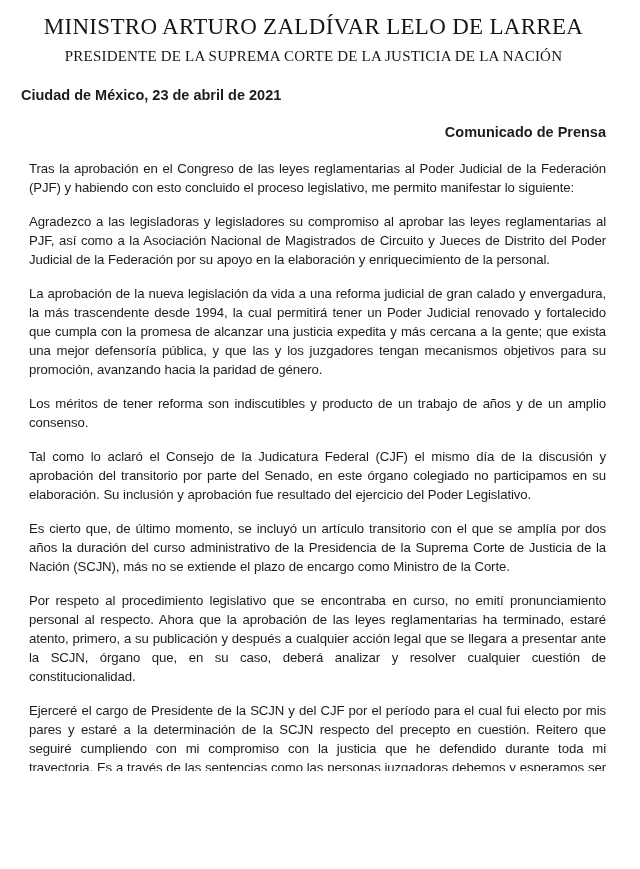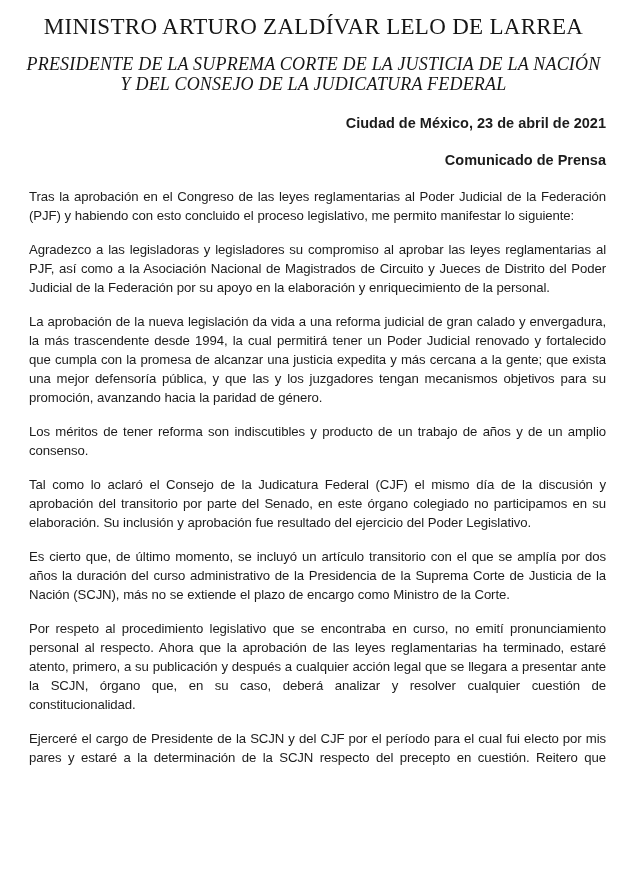--- a/index.html
+++ b/index.html
@@ -23,32 +23,30 @@
     text-align: center;
     color: #161616;
   }
   .doc-title-main {
     font-size: 23px;
     line-height: 26px;
     letter-spacing: 0.3px;
     white-space: nowrap;
   }
   .doc-subtitle {
-    font-size: 18px;
+    font-size: 15px;
     line-height: 20px;
-    margin-top: 14px;
+    margin-top: 6px;
     letter-spacing: 0.2px;
-    font-style: italic;
   }
   .dateline {
     margin-top: 19px;
     font-size: 14.5px;
     line-height: 20px;
     font-weight: bold;
-    text-align: right;
   }
   .press-title {
     margin-top: 17px;
     font-size: 14.5px;
     line-height: 20px;
     font-weight: bold;
     text-align: right;
   }
   .body-text {
     margin-top: 17px;
@@ -75,21 +73,20 @@
 </style>
 </head>
 <body>
 
 <div class="page">
 
   <div class="doc-heading">
     <div class="doc-title-main">MINISTRO ARTURO ZALDÍVAR LELO DE LARREA</div>
     <div class="doc-subtitle">
       <div>PRESIDENTE DE LA SUPREMA CORTE DE LA JUSTICIA DE LA NACIÓN</div>
-      <div>Y DEL CONSEJO DE LA JUDICATURA FEDERAL</div>
     </div>
   </div>
 
   <div class="dateline">Ciudad de México, 23 de abril de 2021</div>
 
   <div class="press-title">Comunicado de Prensa</div>
 
   <div class="body-text">
     <p>Tras la aprobación en el Congreso de las leyes reglamentarias al Poder Judicial de la Federación (PJF) y habiendo con esto concluido el proceso legislativo, me permito manifestar lo siguiente:</p>
     <p>Agradezco a las legisladoras y legisladores su compromiso al aprobar las leyes reglamentarias al PJF, así como a la Asociación Nacional de Magistrados de Circuito y Jueces de Distrito del Poder Judicial de la Federación por su apoyo en la elaboración y enriquecimiento de la personal.</p>

